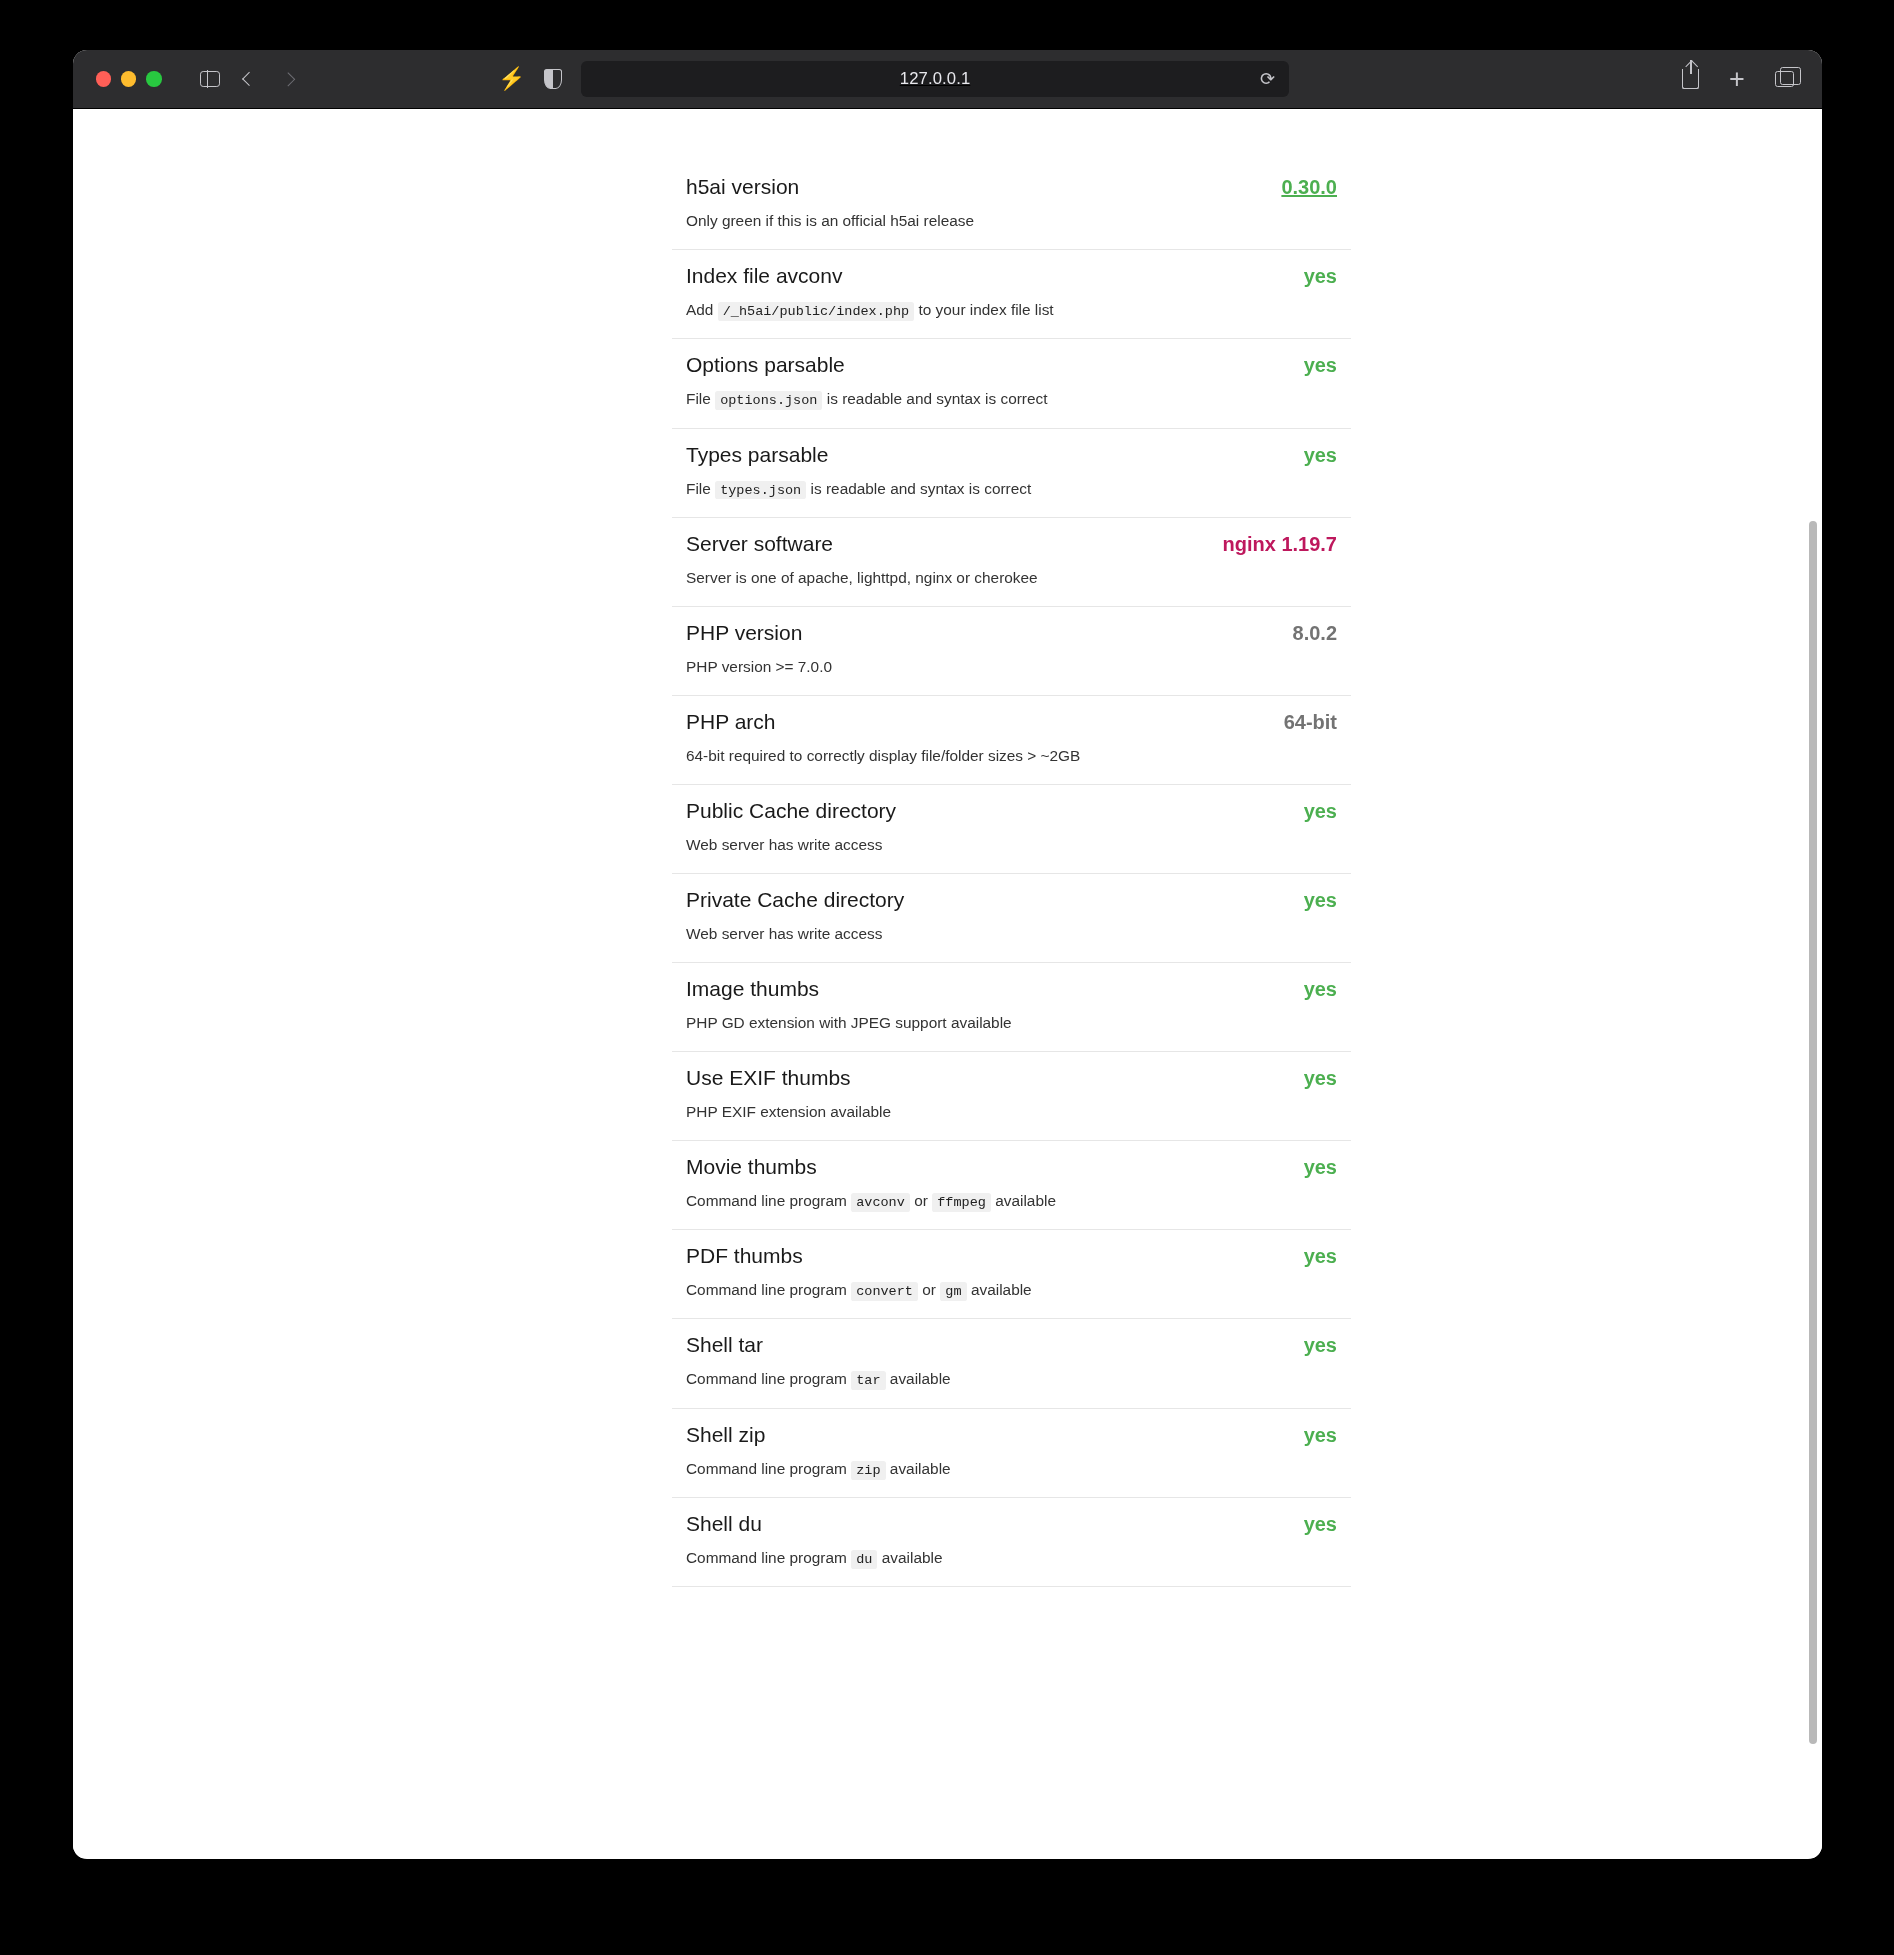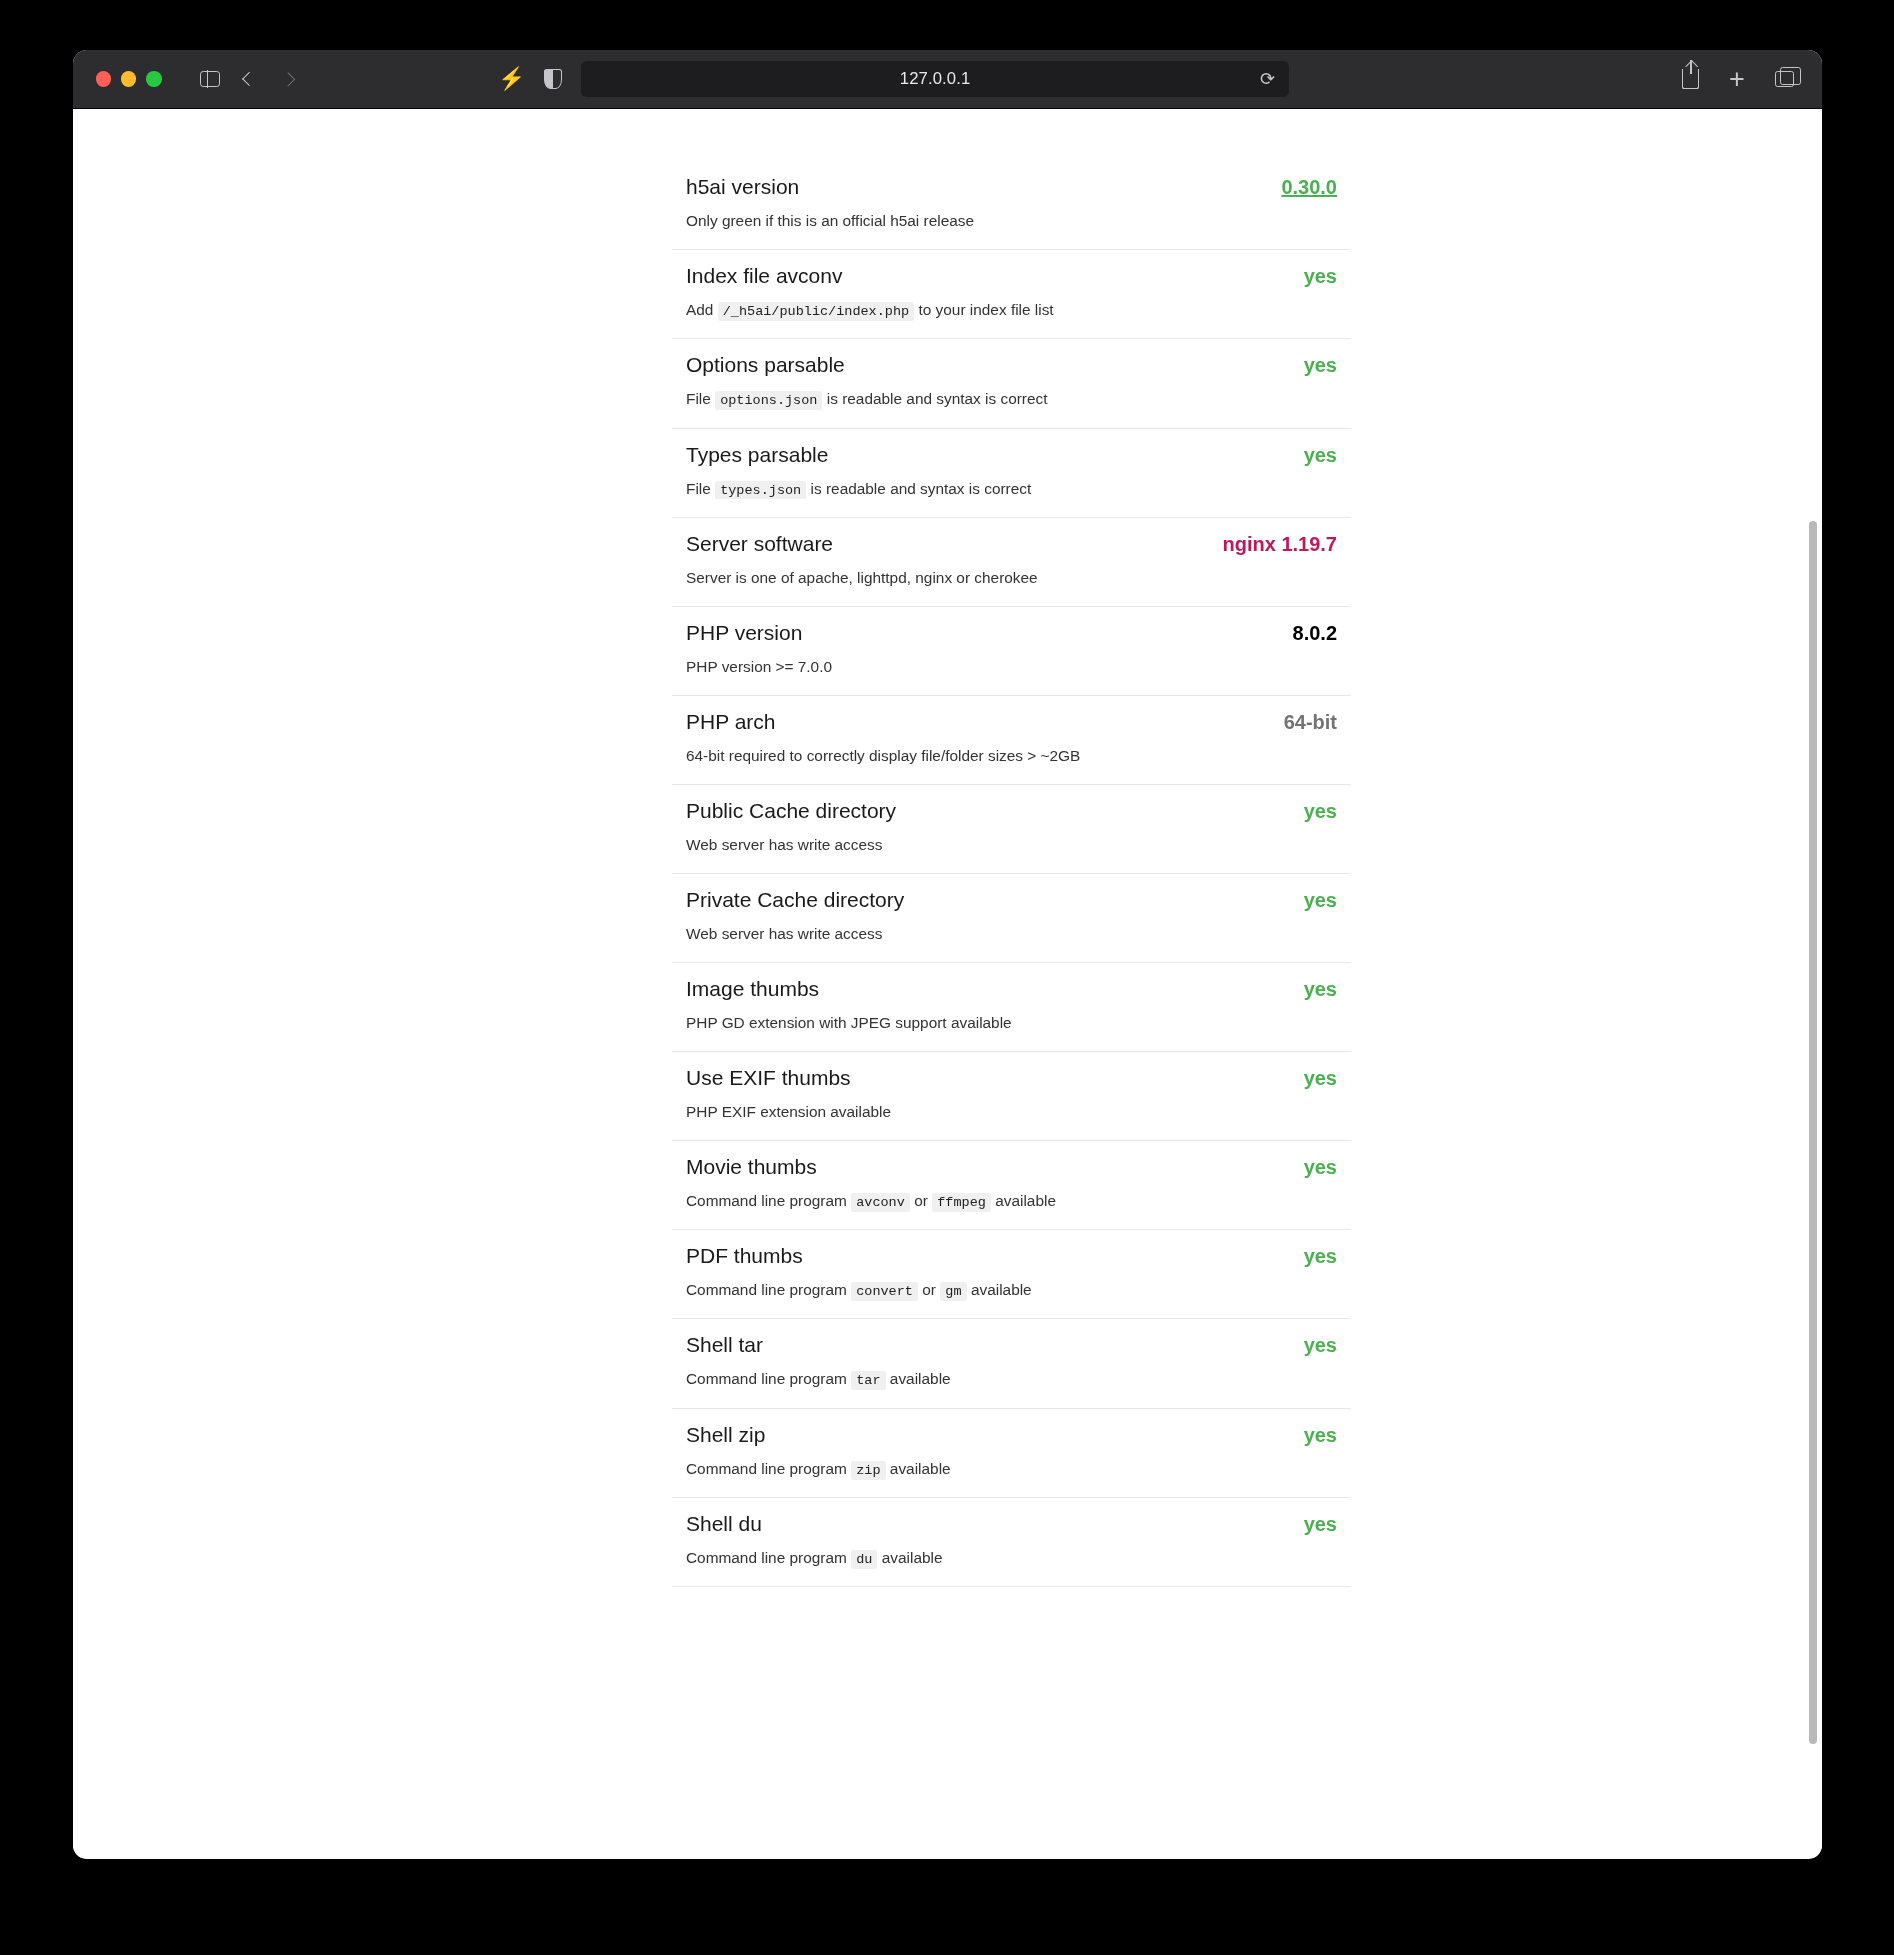--- a/index.html
+++ b/index.html
@@ -90,20 +90,21 @@
   .urlbar {
     position: relative;
     margin-left: 19.3px;
     width: 708px;
     height: 36px;
     background: #1d1d1f;
     border-radius: 5.8px;
     display: flex;
     align-items: center;
     justify-content: center;
+    text-decoration: underline;
   }
   .urlbar .url-text {
     color: #e8e8ed;
     font-size: 16.7px;
     letter-spacing: 0.1px;
   }
   .reload {
     position: absolute;
     right: 14px;
     color: #c5c5ca;
@@ -295,21 +296,21 @@
           <div class="row">
             <div class="row-head">
               <div class="row-title">Server software</div>
               <div class="row-value" style="color: #be185d;">nginx 1.19.7</div>
             </div>
             <div class="row-desc"><span>Server is one of apache, lighttpd, nginx or cherokee</span></div>
           </div>
           <div class="row">
             <div class="row-head">
               <div class="row-title">PHP version</div>
-              <div class="row-value" style="color: #000000;">8.0.2</div>
+              <div class="row-value" style="color: #737373;">8.0.2</div>
             </div>
             <div class="row-desc"><span>PHP version &gt;= 7.0.0</span></div>
           </div>
           <div class="row">
             <div class="row-head">
               <div class="row-title">PHP arch</div>
               <div class="row-value" style="color: #737373;">64-bit</div>
             </div>
             <div class="row-desc"><span>64-bit required to correctly display file/folder sizes &gt; ~2GB</span></div>
           </div>

